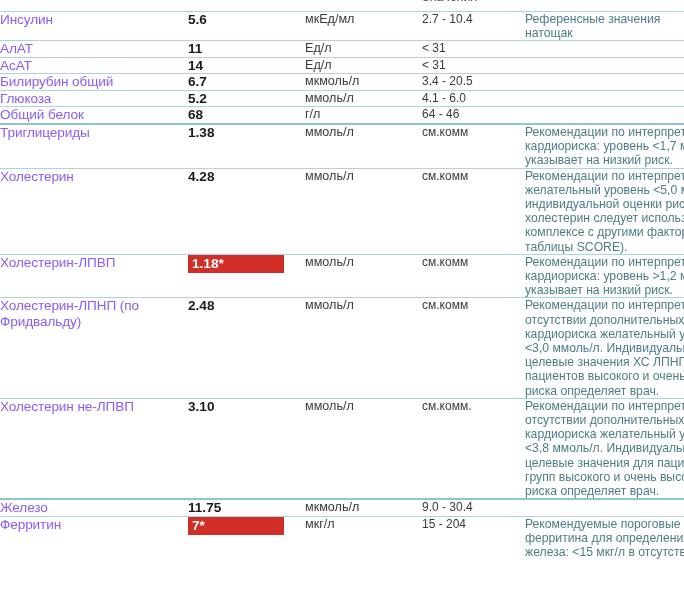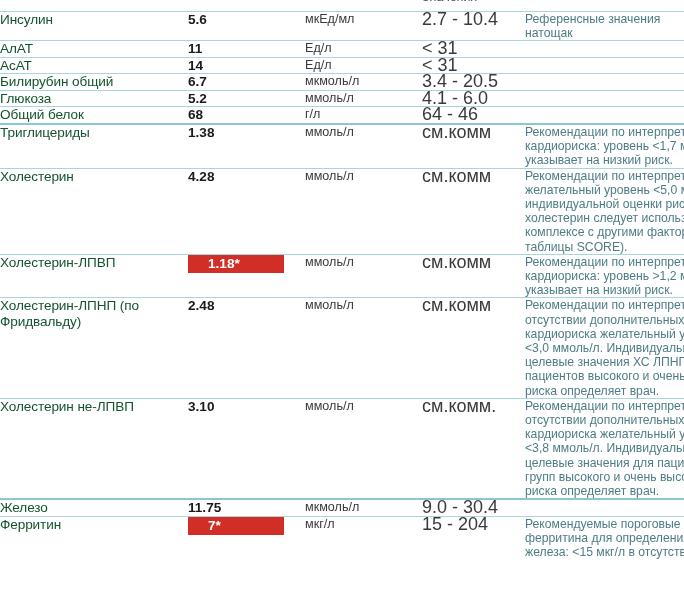--- a/index.html
+++ b/index.html
@@ -60,42 +60,42 @@
   tr.data-row > td {
     border-top: 1.6px solid #a9d6dd;
     padding-top: 4px;
     padding-bottom: 5px;
   }
   tr.data-row.group-start > td {
     border-top: 2.6px solid #8cc7d1;
   }
 
   td.cell-name {
-    color: #14532d;
+    color: #8b5cf6;
     font-size: 13.6px;
     line-height: 15.5px;
     padding-left: 8px;
     letter-spacing: -0.1px;
   }
   td.cell-value {
     font-size: 13.6px;
     line-height: 15.5px;
     font-weight: bold;
     color: #1a1a1a;
     padding-left: 1px;
   }
   td.cell-unit {
     font-size: 12.6px;
     line-height: 15.5px;
     color: #3a3a3a;
     padding-left: 19px;
     margin-left: 33px;
   }
   td.cell-ref {
-    font-size: 18px;
+    font-size: 12px;
     line-height: 15.5px;
     color: #3a3a3a;
     padding-left: 4px;
     white-space: nowrap;
   }
   td.cell-comment {
     font-size: 12.2px;
     line-height: 14.2px;
     color: #4e7c86;
     padding-left: 8px;
@@ -108,21 +108,21 @@
   }
 
   
   .value-badge {
     display: inline-block;
     background: #d02e26;
     color: #ffffff;
     font-weight: bold;
     font-size: 13.6px;
     line-height: 15px;
-    padding: 1px 0 2px 20px;
+    padding: 1px 0 2px 4px;
     width: 96px;
     box-sizing: border-box;
   }
   .value-plain {
     display: inline-block;
   }
 </style>
 </head>
 <body>
 

